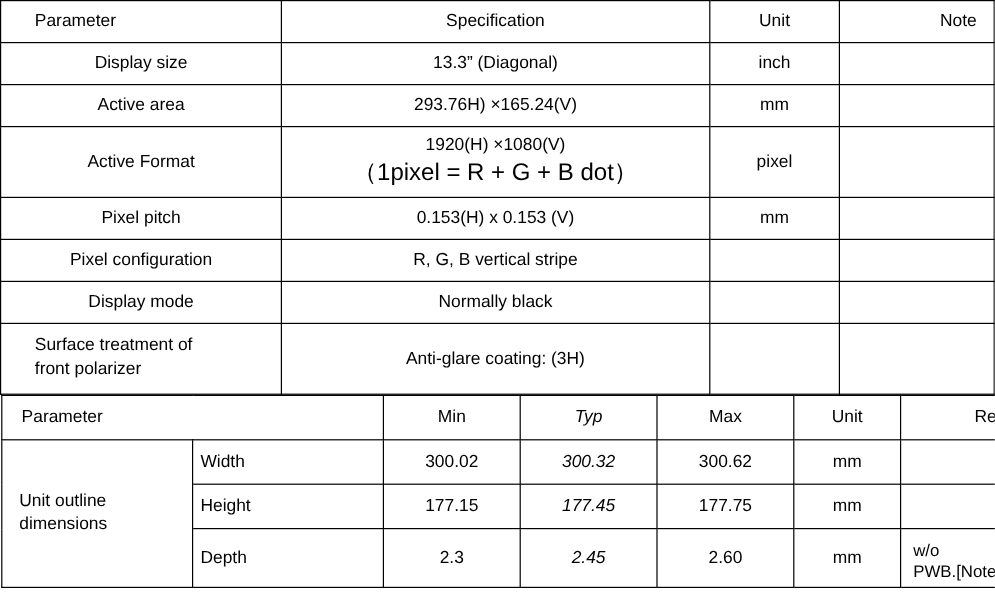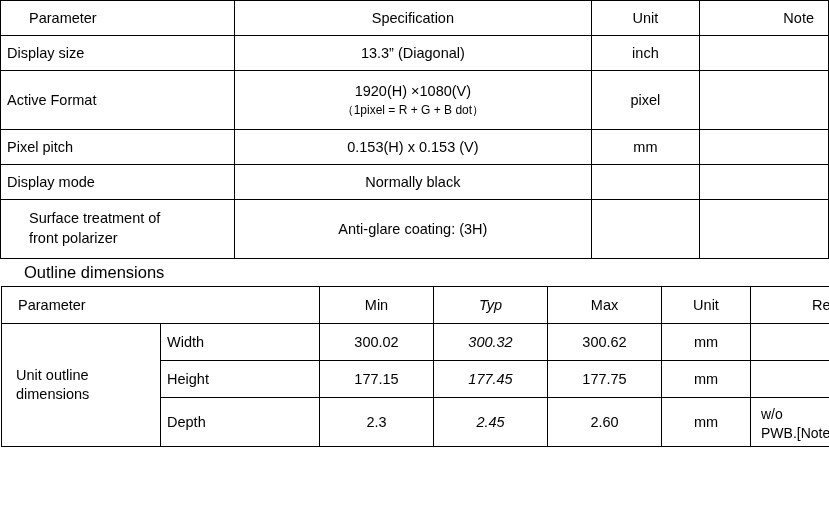--- a/index.html
+++ b/index.html
@@ -36,26 +36,26 @@
     width: 829px;
     margin: 0;
   }
   .spec-table td {
     height: 26px;
   }
   .c-param   { width: 185px; text-align: center; }
   .c-spec    { width: 322px; text-align: center; }
   .c-unit    { width: 89px;  text-align: center; }
   .c-note    { width: 100px; text-align: right; padding-right: 14px; }
-  .spec-table .row-param { text-align: left; }
+  .spec-table .row-param { text-align: center; }
   .spec-table .hdr-param { text-align: left; padding-left: 28px; }
   .spec-table .hdr-note  { text-align: right; padding-right: 14px; }
   .tall { height: 50px !important; }
   .two-line { line-height: 1.35; }
-  .pix-sub { font-size: 12px; }
+  .pix-sub { font-size: 20px; }
   .leftcell-pad { padding-left: 28px; }
 
   
   .spec-table tr td:first-child { border-left: 1px solid #000; }
 
   
   .caption {
     font-size: 16.5px;
     padding: 4px 0 3px 24px;
     line-height: 1.2;
@@ -102,59 +102,70 @@
         <td class="c-note hdr-note">Note</td>
       </tr>
 
       <tr>
         <td class="c-param row-param">Display size</td>
         <td class="c-spec">13.3” (Diagonal)</td>
         <td class="c-unit">inch</td>
         <td class="c-note"></td>
       </tr>
 
+      <tr>
+        <td class="c-param row-param">Active area</td>
+        <td class="c-spec">293.76H) ×165.24(V)</td>
+        <td class="c-unit">mm</td>
+        <td class="c-note"></td>
+      </tr>
 
       <tr class="depth-row">
         <td class="c-param row-param tall">Active Format</td>
         <td class="c-spec tall two-line">
           <div>1920(H) ×1080(V)</div>
           <div class="pix-sub">（1pixel = R + G + B dot）</div>
         </td>
         <td class="c-unit tall">pixel</td>
         <td class="c-note tall"></td>
       </tr>
 
       <tr>
         <td class="c-param row-param">Pixel pitch</td>
         <td class="c-spec">0.153(H) x 0.153 (V)</td>
         <td class="c-unit">mm</td>
         <td class="c-note"></td>
       </tr>
 
+      <tr>
+        <td class="c-param row-param">Pixel configuration</td>
+        <td class="c-spec">R, G, B vertical stripe</td>
+        <td class="c-unit"></td>
+        <td class="c-note"></td>
+      </tr>
 
       <tr>
         <td class="c-param row-param">Display mode</td>
         <td class="c-spec">Normally black</td>
         <td class="c-unit"></td>
         <td class="c-note"></td>
       </tr>
 
       <tr>
         <td class="c-param tall leftcell-pad two-line" style="text-align:left">
           <div>Surface treatment of</div>
           <div>front polarizer</div>
         </td>
         <td class="c-spec tall">Anti-glare coating: (3H)</td>
         <td class="c-unit tall"></td>
         <td class="c-note tall"></td>
       </tr>
     </tbody>
   </table>
 
-  <div class="caption">Outline dimensions</div>
 
   <table class="outline-table">
     <tbody>
       <tr>
         <td class="o-param o-hdr-param" colspan="2" style="width:295px">Parameter</td>
         <td class="o-min">Min</td>
         <td class="o-typ">Typ</td>
         <td class="o-max">Max</td>
         <td class="o-unit">Unit</td>
         <td class="o-remark" style="text-align:center">Remark</td>

